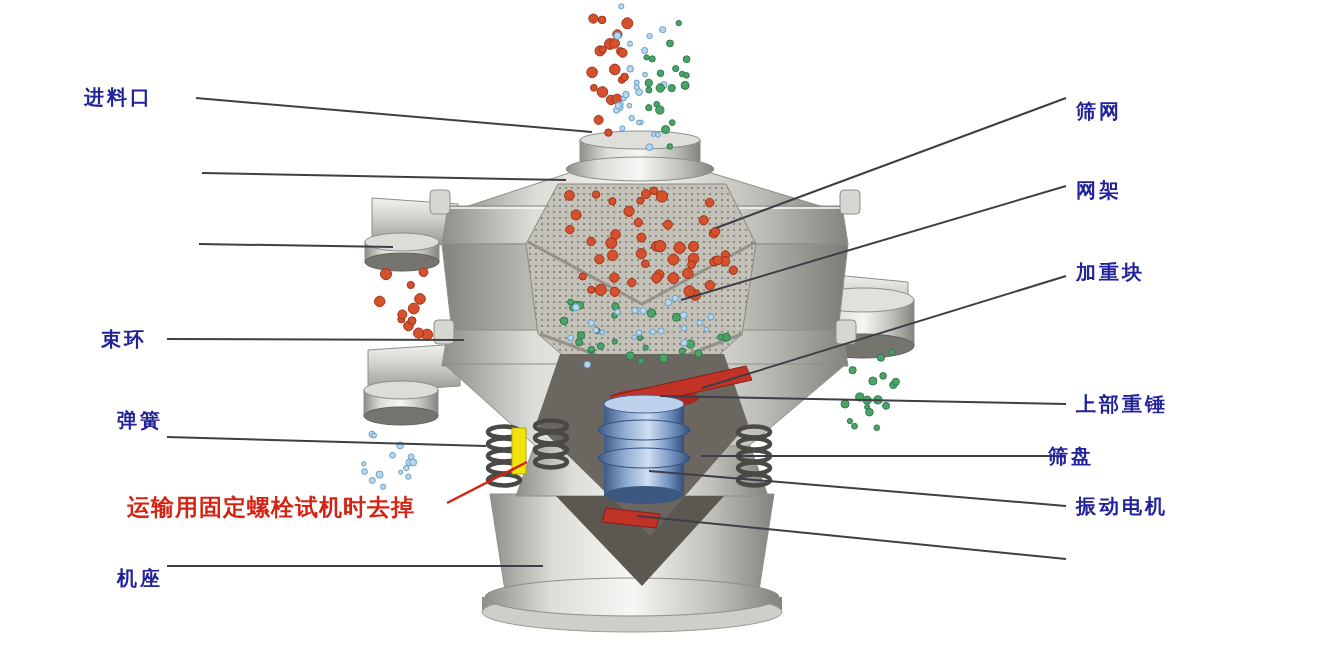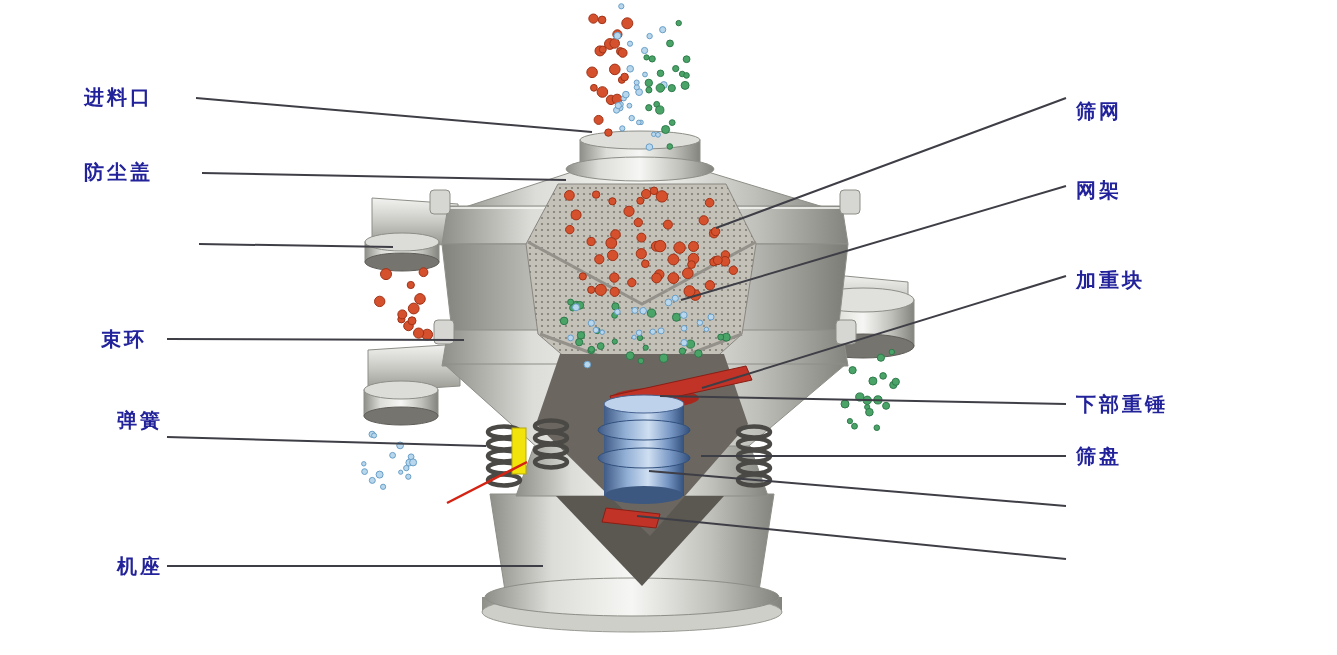--- a/index.html
+++ b/index.html
@@ -377,24 +377,25 @@
     <line x1="1066" y1="276" x2="702" y2="388"></line>
     <line x1="1066" y1="404" x2="660" y2="396"></line>
     <line x1="1066" y1="456" x2="701" y2="456"></line>
     <line x1="1066" y1="506" x2="649" y2="471"></line>
     <line x1="1066" y1="559" x2="637" y2="516"></line>
     <line x1="447" y1="503" x2="527" y2="462" stroke="#d42313" stroke-width="2.5"></line>
   </g>
 </svg>
 
   <div class="lbl" style="left:84px;top:97px">进料口</div>
-  <div class="lbl" style="left:84px;top:172px">防尘盖</div>
   <div class="lbl" style="left:101px;top:339px">束环</div>
   <div class="lbl" style="left:117px;top:420px">弹簧</div>
-  <div class="lbl" style="left:117px;top:566px">机座</div>
+  <div class="lbl warn" style="left:127px;top:507px">运输用固定螺栓试机时去掉</div>
+  <div class="lbl" style="left:117px;top:578px">机座</div>
 
   <div class="lbl" style="left:1076px;top:111px">筛网</div>
   <div class="lbl" style="left:1076px;top:190px">网架</div>
-  <div class="lbl" style="left:1076px;top:280px">加重块</div>
-  <div class="lbl" style="left:1076px;top:404px">下部重锤</div>
-  <div class="lbl" style="left:1076px;top:456px">筛盘</div>
+  <div class="lbl" style="left:1076px;top:272px">加重块</div>
+  <div class="lbl" style="left:1076px;top:404px">上部重锤</div>
+  <div class="lbl" style="left:1048px;top:456px">筛盘</div>
+  <div class="lbl" style="left:1076px;top:506px">振动电机</div>
 
 </div>
 
 </body></html>

